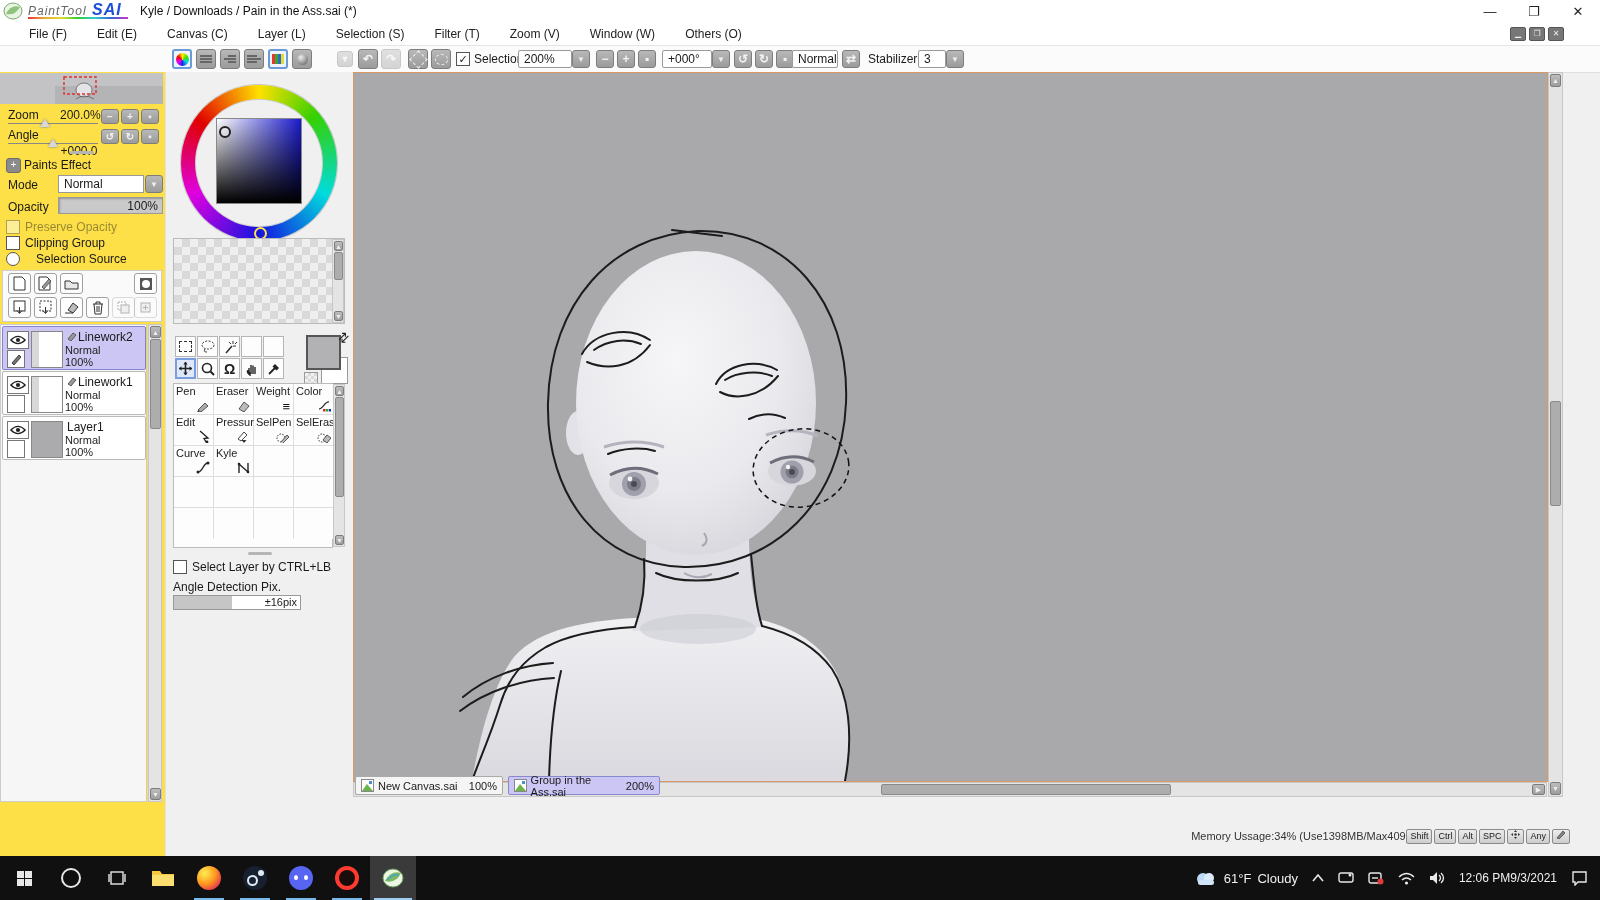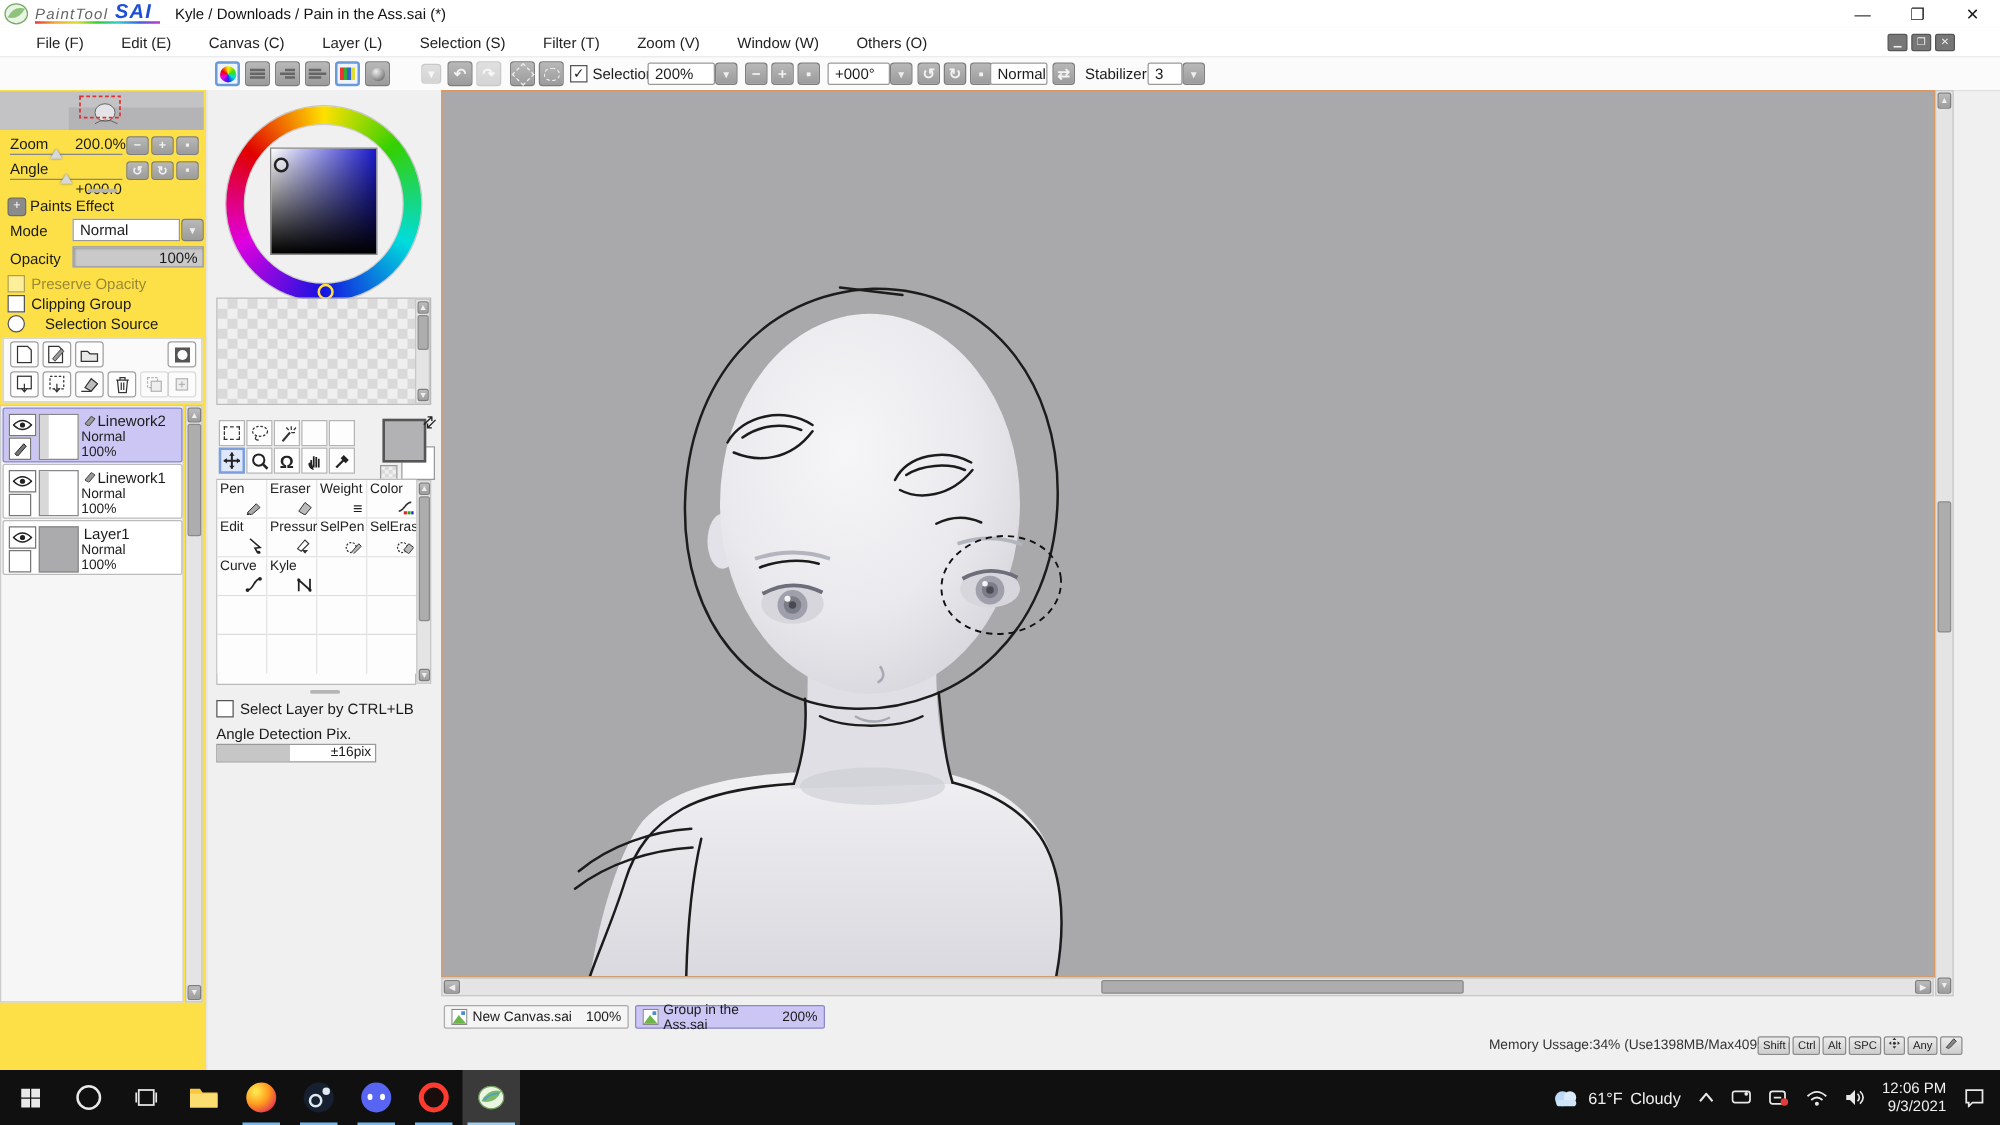--- a/index.html
+++ b/index.html
@@ -48,21 +48,21 @@
   .checker{background:
     repeating-conic-gradient(#d9d9d9 0% 25%, #efefef 0% 50%) 0 0/16px 16px;}
   .toolcell{position:absolute;width:21px;height:21px;background:#fdfdfd;border:1px solid #b5b5b5;display:flex;align-items:center;justify-content:center;box-sizing:border-box;}
   .toolcell.sel{background:#dfe8fb;border:2px solid #7a9ede;}
   .grid-cell{position:absolute;width:40px;height:31px;background:#fdfdfd;border-right:1px solid #ddd;border-bottom:1px solid #ddd;box-sizing:border-box;}
   .grid-cell .lbl{position:absolute;left:2px;top:1px;font-size:11px;color:#222;}
   .grid-cell .ic{position:absolute;right:3px;bottom:2px;}
   
   #canvas{position:absolute;left:353px;top:72px;width:1193px;height:708px;background:#a9a9ab;border:1px solid #d89a62;box-sizing:content-box;overflow:hidden;}
   
-  .tab{position:absolute;top:804px;height:19px;border:1px solid #aaa;background:#f5f5f5;border-radius:2px;display:flex;align-items:center;padding:0 5px;box-sizing:border-box;font-size:11px;}
+  .tab{position:absolute;top:776px;height:19px;border:1px solid #aaa;background:#f5f5f5;border-radius:2px;display:flex;align-items:center;padding:0 5px;box-sizing:border-box;font-size:11px;}
   .tab.active{background:#cbc6f3;border-color:#8888cc;}
   .key{font-size:9px;background:linear-gradient(#ececec,#cdcdcd);border:1px solid #8a8a8a;border-radius:2px;padding:0 3px;height:13px;line-height:13px;color:#222;}
   
   #taskbar{position:absolute;left:0;top:856px;width:1600px;height:44px;background:#101010;display:flex;align-items:center;color:#eee;}
   .tb-slot{width:46px;height:44px;display:flex;align-items:center;justify-content:center;position:relative;}
   .runline{position:absolute;left:8px;bottom:0;width:30px;height:2px;background:#76b9ed;}
   .appcircle{width:24px;height:24px;border-radius:50%;}
   #searchbox{width:330px;height:32px;background:#f3f3f3;display:flex;align-items:center;padding-left:10px;box-sizing:border-box;color:#555;gap:8px;}
   #searchbox input{border:none;background:transparent;font-size:13px;color:#444;outline:none;width:250px;font-family:"Liberation Sans",sans-serif;}
   .trayicon{margin:0 7px;display:flex;align-items:center;justify-content:center;}
@@ -718,21 +718,21 @@
             <path d="M4,8 Q8.5,4 13,8" fill="none" stroke="#e8e8e8" stroke-width="1.5"></path>
             <circle cx="8.5" cy="11" r="1.6" fill="#e8e8e8"></circle>
           </svg>
         </div>
       <div class="trayicon">
           <svg width="16" height="14">
             <path d="M1,5 h3 l4,-4 v12 l-4,-4 h-3 z" fill="#e8e8e8"></path>
             <path d="M10,4 q3,3 0,6 M12,2 q5,5 0,10" fill="none" stroke="#e8e8e8" stroke-width="1.3"></path>
           </svg>
         </div>
-      <div class="trayicon" style="flex-direction:column;align-items:flex-end;line-height:1.25">
+      <div class="trayicon" style="align-items:flex-end;line-height:1.25">
         <span style="font-size:12px;color:#f0f0f0">12:06 PM</span>
         <span style="font-size:12px;color:#f0f0f0">9/3/2021</span>
       </div>
       <div class="trayicon" style="margin-right:12px">
           <svg width="17" height="15">
             <path d="M2,1 h13 v10 h-8 l-3,3 v-3 h-2 z" fill="none" stroke="#e8e8e8" stroke-width="1.4"></path>
           </svg>
         </div>
     </div>
   </div>

